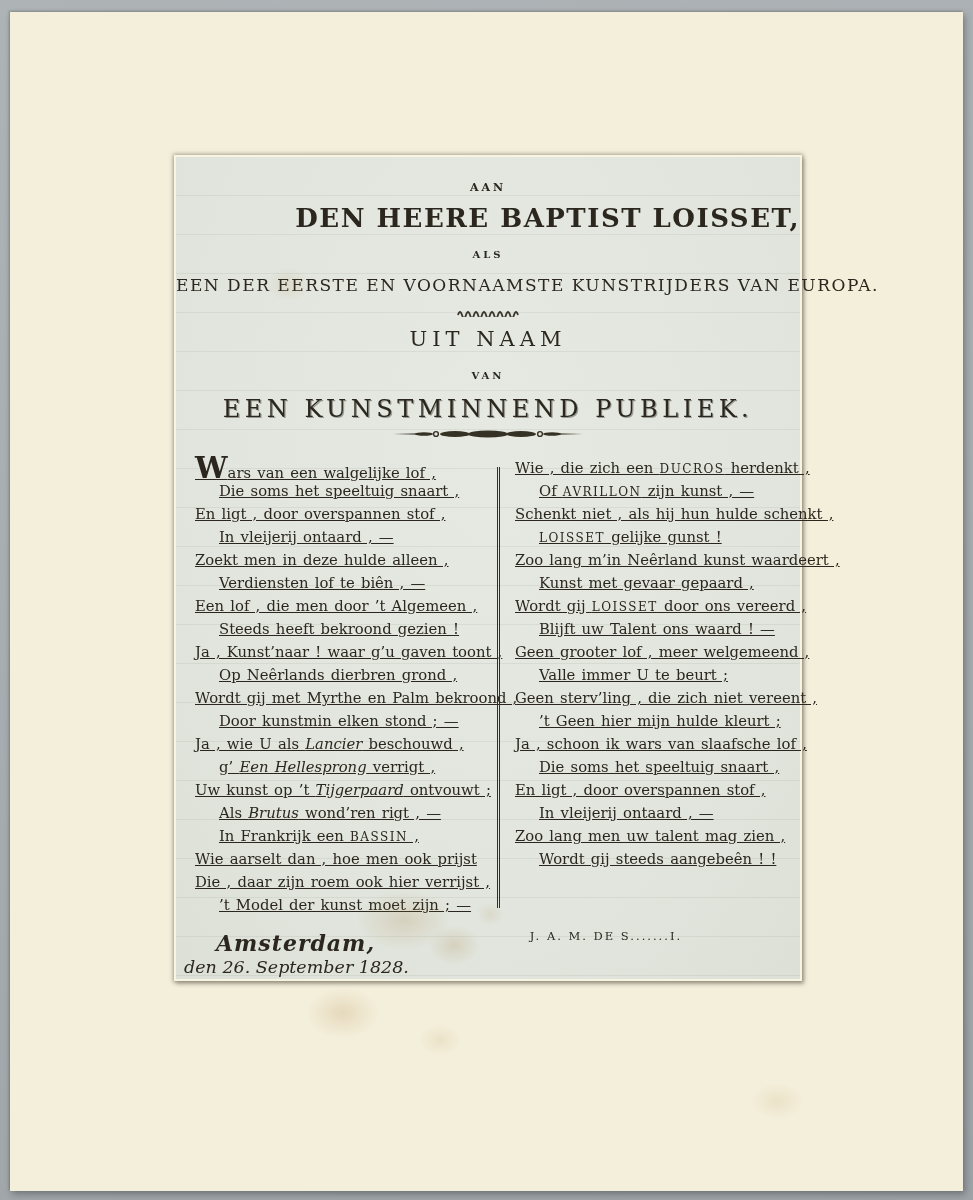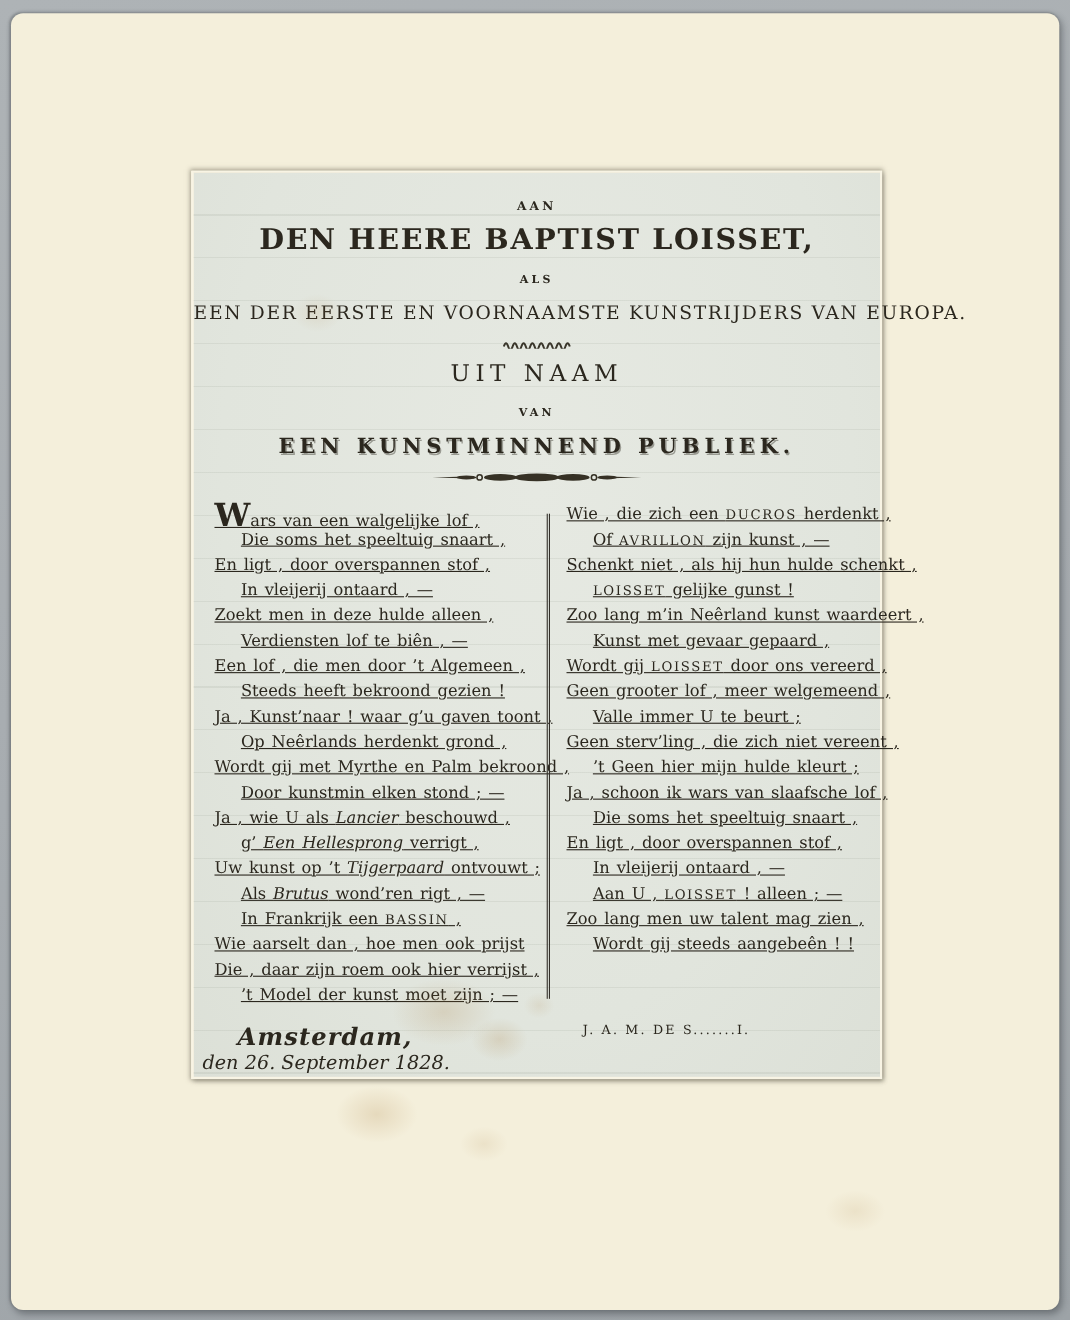--- a/index.html
+++ b/index.html
@@ -1,37 +1,37 @@
 <!DOCTYPE html>
 <html><head>
 <meta charset="utf-8">
 <style>
   html,body{margin:0;padding:0;}
   body{width:973px;height:1200px;overflow:hidden;font-family:"DejaVu Serif",serif;}
   .scene{position:absolute;left:0;top:0;width:973px;height:1200px;
          background:linear-gradient(165deg,#aeb3b6 0%,#a8adb1 45%,#9da3a7 100%);}
   .mat{position:absolute;left:10px;top:12px;width:953px;height:1179px;
        background:#f4efdb;
-       box-shadow:2px 3px 7px rgba(35,40,45,.4), -1px -1px 2px rgba(35,40,45,.25);border-radius:11px;}
+       box-shadow:2px 3px 7px rgba(35,40,45,.4), -1px -1px 2px rgba(35,40,45,.25);}
   .paper{position:absolute;left:164px;top:143px;width:628px;height:826px;
          box-sizing:border-box;border:2px solid #f8f4e4;
          background:radial-gradient(ellipse at 50% 35%, #e6e9e2 0%, #e1e5dd 65%, #dce0d7 100%);
          box-shadow:0 0 4px 1px rgba(95,90,72,.5), 2px 3px 4px rgba(70,70,55,.35);
          color:#2b271e;}
   .texture{position:absolute;inset:0;pointer-events:none;
          background:repeating-linear-gradient(180deg, rgba(0,0,0,0) 0 38px, rgba(105,115,98,.10) 38px 39px);}
   .hdr{position:absolute;left:0;right:0;text-align:center;white-space:nowrap;}
   .h-aan{top:24px;font-size:11px;font-weight:bold;letter-spacing:3px;}
-  .h-title{top:46px;font-size:26px;font-weight:bold;letter-spacing:1.5px;margin:0;}
+  .h-title{top:46px;font-size:26px;font-weight:bold;letter-spacing:1.5px;margin:0;text-align:right;}
   .h-als{top:92px;font-size:10px;font-weight:bold;letter-spacing:3px;}
   .h-sub{top:118px;font-size:17px;letter-spacing:1.5px;}
   .h-squiggle{top:151px;}
   .h-uit{top:170px;font-size:21px;font-weight:normal;letter-spacing:5px;}
   .h-van{top:213px;font-size:10px;font-weight:bold;letter-spacing:3px;}
-  .h-pub{top:238px;font-size:19px;font-weight:bold;letter-spacing:4.5px;
+  .h-pub{top:238px;font-size:24px;font-weight:normal;letter-spacing:4.5px;
          text-shadow:1.2px 1.2px 0 rgba(43,39,30,.4);}
   .h-rule{top:271px;}
   .poem{position:absolute;left:0;top:303px;width:100%;height:465px;}
   .col{position:absolute;top:0;}
   .col-left{left:19px;width:305px;}
   .col-right{left:339px;width:283px;}
   .pline{height:23px;line-height:16px;font-size:14.8px;white-space:nowrap;word-spacing:1.5px;text-decoration:underline;}
   .pline.ind{margin-left:24px;}
   .pline i{font-style:italic;}
   .sc{font-size:12px;letter-spacing:1.5px;}
@@ -95,50 +95,50 @@
         <div class="col col-left">
             <div class="pline"><span class="dropcap">W</span>ars van een walgelijke lof ,</div>
             <div class="pline ind">Die soms het speeltuig snaart ,</div>
             <div class="pline">En ligt , door overspannen stof ,</div>
             <div class="pline ind">In vleijerij ontaard , —</div>
             <div class="pline">Zoekt men in deze hulde alleen ,</div>
             <div class="pline ind">Verdiensten lof te biên , —</div>
             <div class="pline">Een lof , die men door ’t Algemeen ,</div>
             <div class="pline ind">Steeds heeft bekroond gezien !</div>
             <div class="pline">Ja , Kunst’naar ! waar g’u gaven toont ,</div>
-            <div class="pline ind">Op Neêrlands herdenkt grond ,</div>
+            <div class="pline ind">Op Neêrlands dierbren grond ,</div>
             <div class="pline">Wordt gij met Myrthe en Palm bekroond ,</div>
             <div class="pline ind">Door kunstmin elken stond ; —</div>
             <div class="pline">Ja , wie U als <i>Lancier</i> beschouwd ,</div>
             <div class="pline ind">g’ <i>Een Hellesprong</i> verrigt ,</div>
             <div class="pline">Uw kunst op ’t <i>Tijgerpaard</i> ontvouwt ;</div>
             <div class="pline ind">Als <i>Brutus</i> wond’ren rigt , —</div>
             <div class="pline ind">In Frankrijk een <span class="sc">BASSIN</span> ,</div>
             <div class="pline">Wie aarselt dan , hoe men ook prijst</div>
             <div class="pline">Die , daar zijn roem ook hier verrijst ,</div>
             <div class="pline ind">’t Model der kunst moet zijn ; —</div>
           </div>
         <div class="colrule"></div>
         <div class="col col-right">
             <div class="pline">Wie , die zich een <span class="sc">DUCROS</span> herdenkt ,</div>
             <div class="pline ind">Of <span class="sc">AVRILLON</span> zijn kunst , —</div>
             <div class="pline">Schenkt niet , als hij hun hulde schenkt ,</div>
             <div class="pline ind"><span class="sc">LOISSET</span> gelijke gunst !</div>
             <div class="pline">Zoo lang m’in Neêrland kunst waardeert ,</div>
             <div class="pline ind">Kunst met gevaar gepaard ,</div>
             <div class="pline">Wordt gij <span class="sc">LOISSET</span> door ons vereerd ,</div>
+            <div class="pline ind">Blijft uw Talent ons waard ! —</div>
             <div class="pline">Geen grooter lof , meer welgemeend ,</div>
             <div class="pline ind">Valle immer U te beurt ;</div>
             <div class="pline">Geen sterv’ling , die zich niet vereent ,</div>
             <div class="pline ind">’t Geen hier mijn hulde kleurt ;</div>
             <div class="pline">Ja , schoon ik wars van slaafsche lof ,</div>
             <div class="pline ind">Die soms het speeltuig snaart ,</div>
             <div class="pline">En ligt , door overspannen stof ,</div>
             <div class="pline ind">In vleijerij ontaard , —</div>
-            <div class="pline ind">Aan U , <span class="sc">LOISSET</span> ! alleen ; —</div>
             <div class="pline">Zoo lang men uw talent mag zien ,</div>
             <div class="pline ind">Wordt gij steeds aangebeên ! !</div>
           </div>
       </div>
 
       <div class="f-place">Amsterdam,</div>
       <div class="f-date">den 26. September 1828.</div>
       <div class="f-sig">J. A. M. DE S.......I.</div>
 
       <div class="stain" style="left:180px;top:732px;width:95px;height:62px;"></div>

